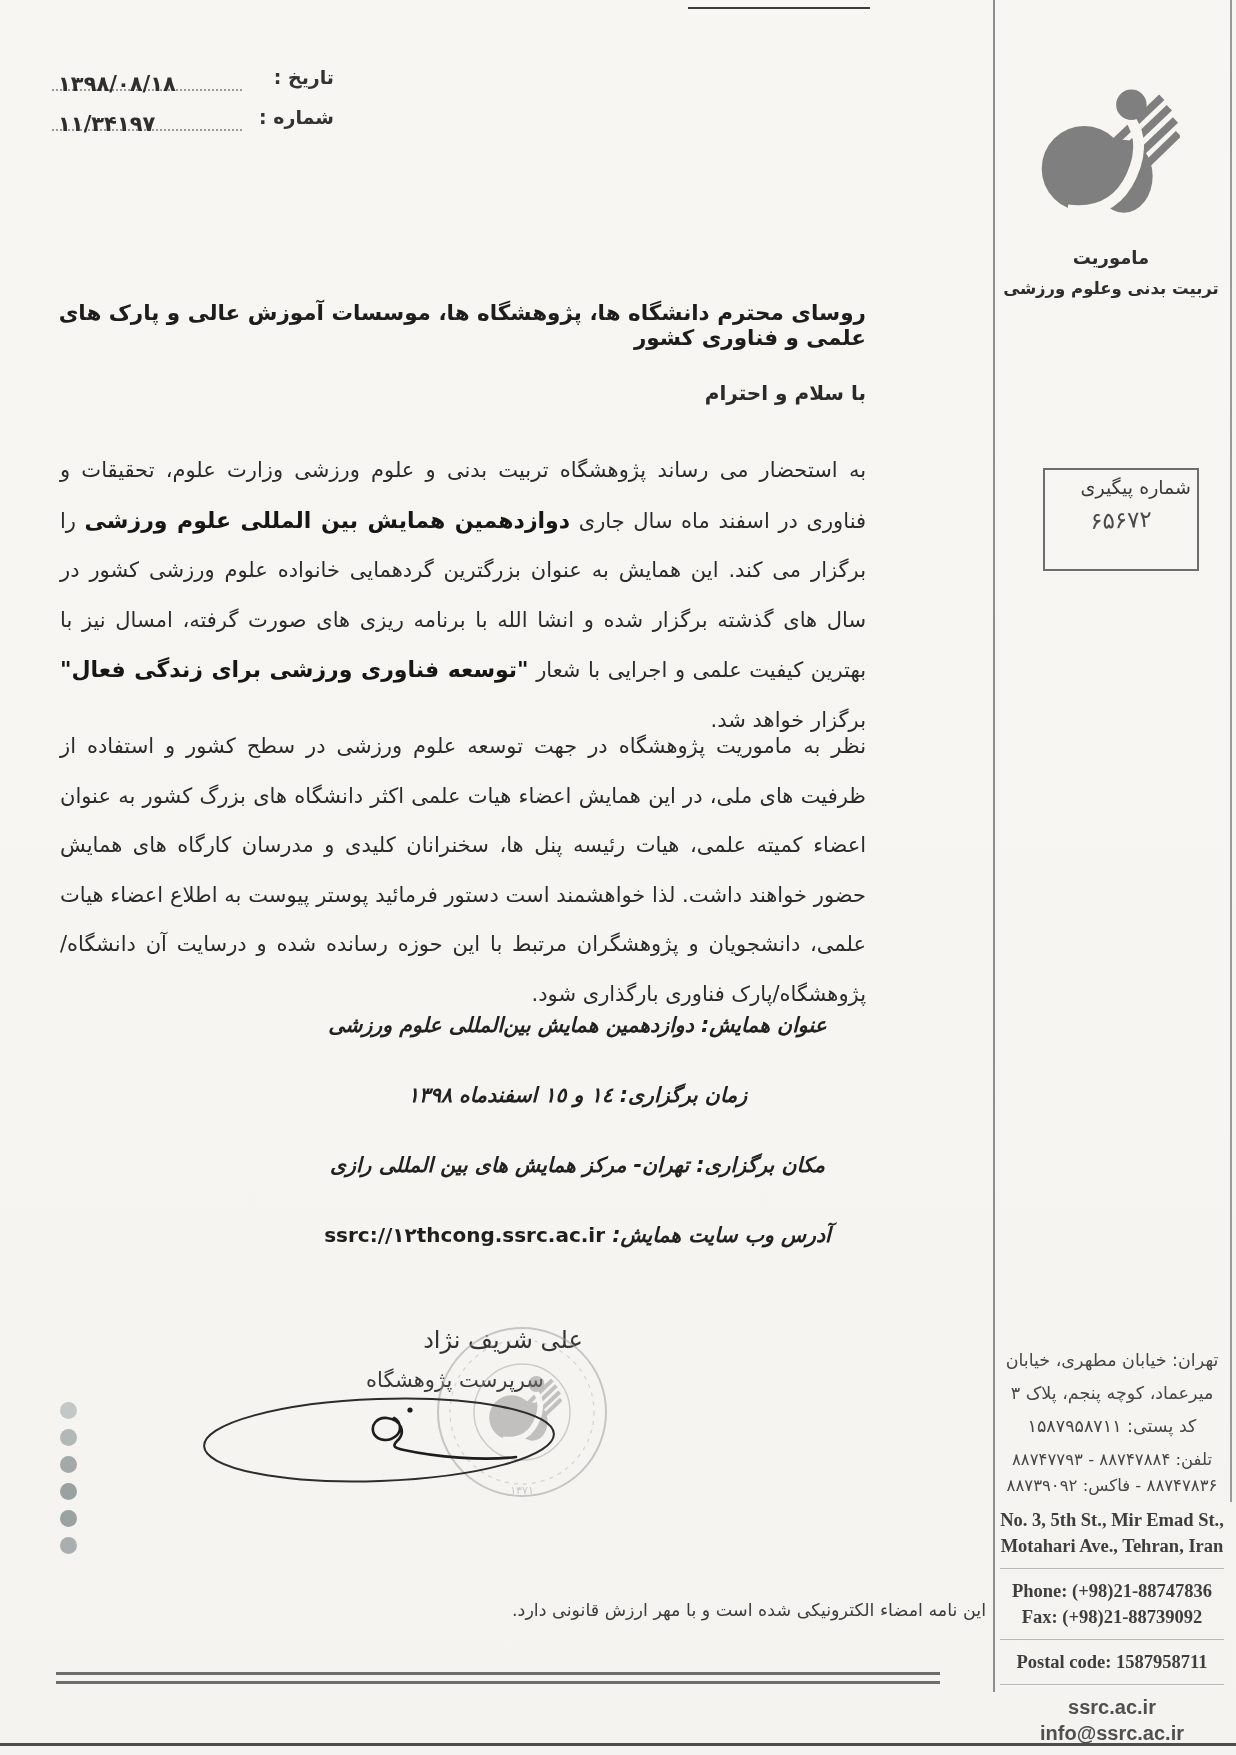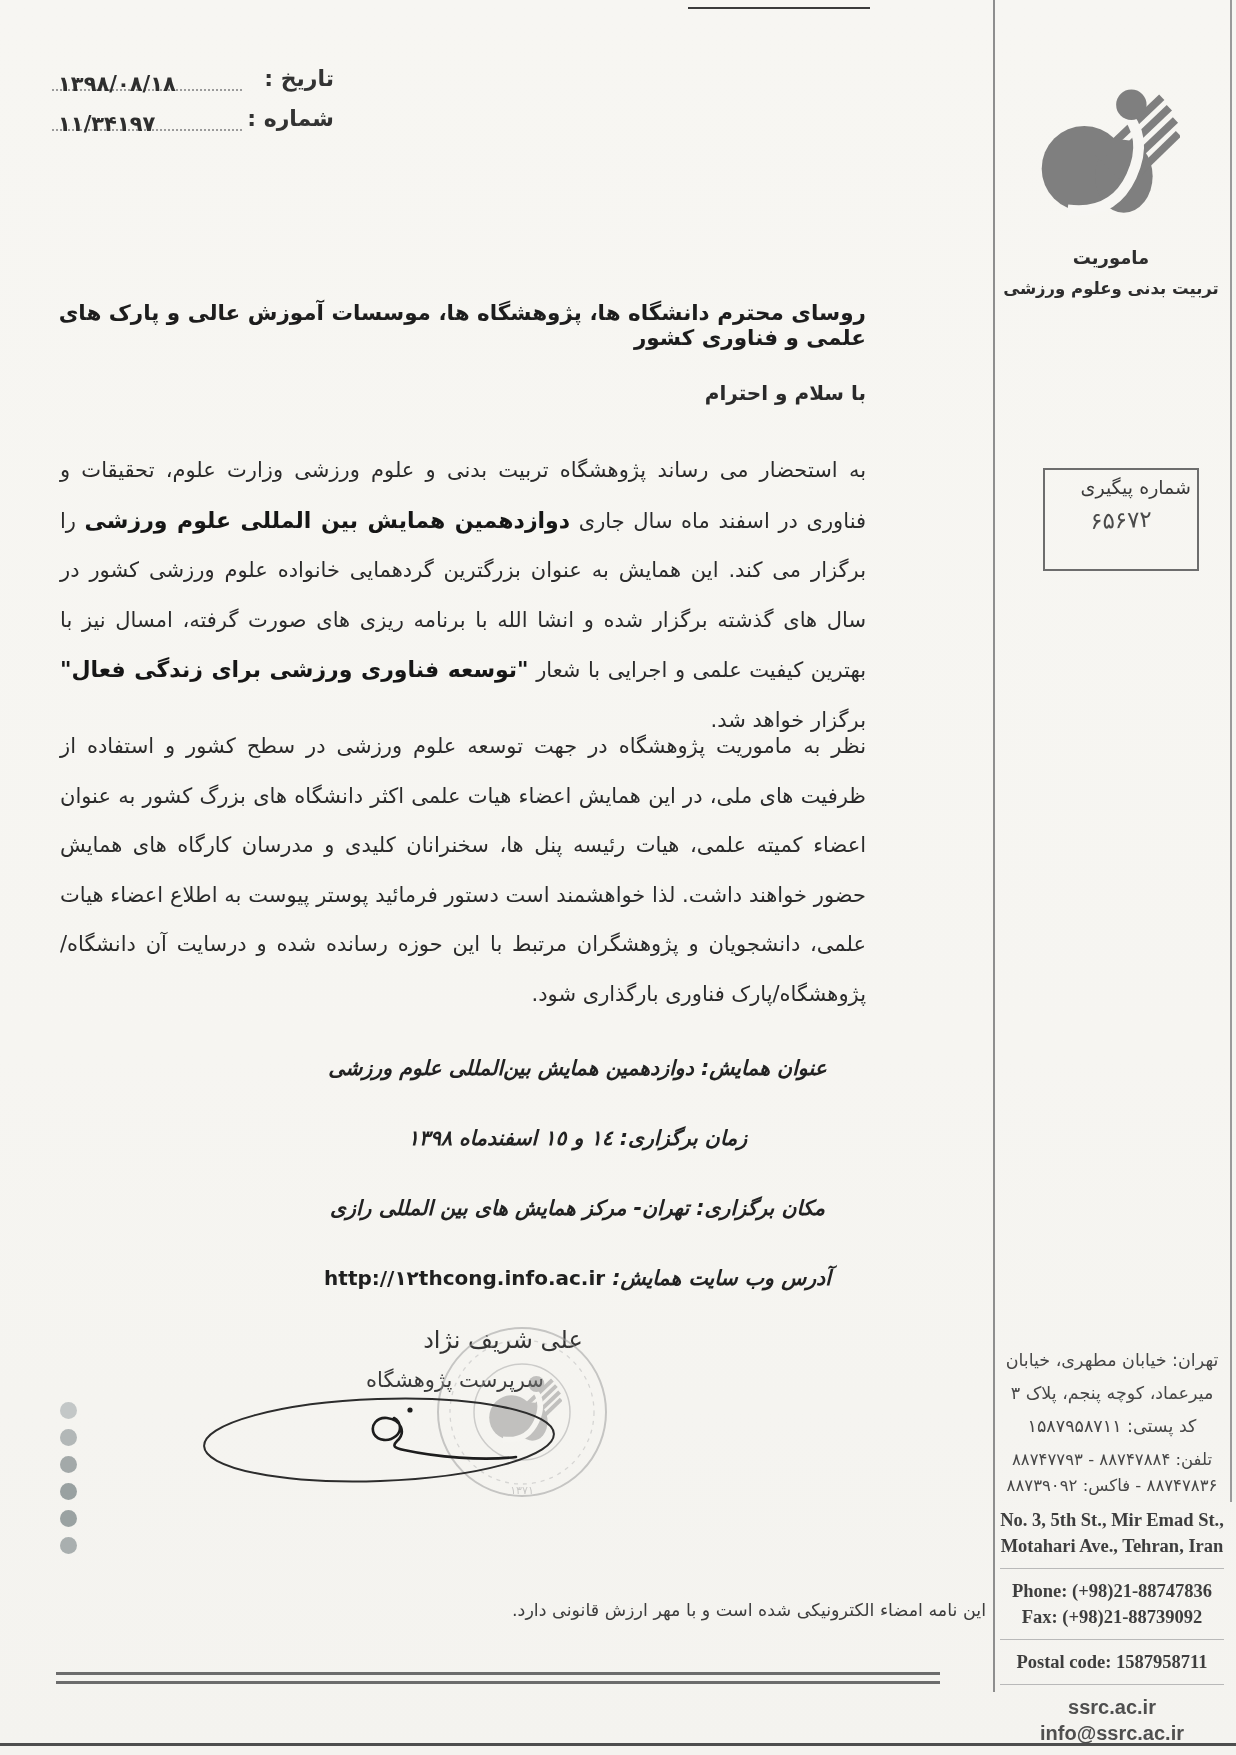--- a/index.html
+++ b/index.html
@@ -17,21 +17,21 @@
   
   .top-artifact{left:688px;top:7px;width:182px;height:2px;background:#3c3c3c;}
   .v-sep{left:993px;top:0;width:2px;height:1692px;background:#8e8e8e;}
   .v-right{left:1230px;top:0;width:2px;height:1502px;background:#9a9a9a;}
   .double-line{left:56px;top:1672px;width:884px;height:6px;
     border-top:3px solid #6c6c6c;border-bottom:3px solid #6c6c6c;}
   .bottom-line{left:0;top:1743px;width:1236px;height:3px;background:#4e4e4e;}
   
   .meta{left:52px;top:60px;width:282px;}
   .meta-row{position:relative;height:40px;direction:rtl;}
-  .meta-label{position:absolute;right:0;top:6px;font-size:22px;font-weight:600;color:#333;}
+  .meta-label{position:absolute;right:0;top:6px;font-size:19px;font-weight:600;color:#333;}
   .meta-leader{position:absolute;left:0;right:92px;bottom:9px;border-bottom:2px dotted #9b9b9b;}
   .meta-value{position:absolute;left:6px;bottom:4px;font-size:21px;font-weight:600;color:#2e2e2e;direction:ltr;}
   
   .hdr-center{left:420px;top:55px;width:440px;text-align:center;direction:rtl;}
   .hdr-center .l1{font-size:20px;font-weight:700;color:#2f2f2f;margin-bottom:10px;}
   .hdr-center .l2{font-size:22px;font-weight:700;color:#2b2b2b;margin-bottom:9px;}
   .hdr-center .l3{font-size:22px;font-weight:700;color:#2b2b2b;}
   
   .logo-box{left:1028px;top:80px;width:152px;height:156px;}
   .inst-name{left:994px;top:242px;width:234px;text-align:center;direction:rtl;
@@ -46,21 +46,21 @@
   .recipient{left:58px;top:300px;width:808px;direction:rtl;text-align:right;
     font-size:21.5px;font-weight:800;color:#1d1d1d;letter-spacing:-0.2px;}
   .salutation{left:58px;top:381px;width:808px;direction:rtl;text-align:right;
     font-size:20px;font-weight:700;color:#2a2a2a;}
   .para{direction:rtl;text-align:justify;text-align-last:right;
     font-size:21px;line-height:49.5px;color:#2b2b2b;width:806px;left:60px;}
   .p1{top:446px;}
   .p2{top:722px;}
   .para b{font-size:22px;color:#161616;}
   
-  .event{left:285px;top:1042px;width:585px;direction:rtl;text-align:center;
+  .event{left:285px;top:999px;width:585px;direction:rtl;text-align:center;
     font-style:italic;font-weight:700;font-size:20.5px;color:#222;}
   .event .line{height:70px;line-height:52px;}
   .event .url{direction:ltr;unicode-bidi:isolate;font-style:normal;font-weight:600;
     font-size:20px;color:#1f1f1f;}
   
   .sig-name{left:398px;top:1326px;width:210px;direction:rtl;text-align:center;
     font-size:24px;color:#333;}
   .sig-title{left:330px;top:1368px;width:250px;direction:rtl;text-align:center;
     font-size:21px;color:#3a3a3a;}
   .stamp{left:433px;top:1308px;width:178px;height:208px;opacity:.55;}
@@ -147,21 +147,21 @@
   <div class="abs salutation">با سلام و احترام</div>
 
   <div class="abs para p1"><span>به استحضار می رساند پژوهشگاه تربیت بدنی و علوم ورزشی وزارت علوم، تحقیقات و فناوری در اسفند ماه سال جاری </span><b>دوازدهمین همایش بین المللی علوم ورزشی</b><span> را برگزار می کند. این همایش به عنوان بزرگترین گردهمایی خانواده علوم ورزشی کشور در سال های گذشته برگزار شده و انشا الله با برنامه ریزی های صورت گرفته، امسال نیز با بهترین کیفیت علمی و اجرایی با شعار </span><b>"توسعه فناوری ورزشی برای زندگی فعال"</b><span> برگزار خواهد شد.</span></div>
 
   <div class="abs para p2">نظر به ماموریت پژوهشگاه در جهت توسعه علوم ورزشی در سطح کشور و استفاده از ظرفیت های ملی، در این همایش اعضاء هیات علمی اکثر دانشگاه های بزرگ کشور به عنوان اعضاء کمیته علمی، هیات رئیسه پنل ها، سخنرانان کلیدی و مدرسان کارگاه های همایش حضور خواهند داشت. لذا خواهشمند است دستور فرمائید پوستر پیوست به اطلاع اعضاء هیات علمی، دانشجویان و پژوهشگران مرتبط با این حوزه رسانده شده و درسایت آن دانشگاه/پژوهشگاه/پارک فناوری بارگذاری شود.</div>
 
   <div class="abs event">
     <div class="line">عنوان همایش: دوازدهمین همایش بین‌المللی علوم ورزشی</div>
     <div class="line">زمان برگزاری: ١٤ و ١٥ اسفندماه ١٣٩٨</div>
     <div class="line">مکان برگزاری: تهران- مرکز همایش های بین المللی  رازی</div>
-    <div class="line"><span>آدرس وب سایت همایش: </span><span class="url">http://١٢thcong.info.ac.ir</span></div>
+    <div class="line"><span>آدرس وب سایت همایش: </span><span class="url">ssrc://١٢thcong.ssrc.ac.ir</span></div>
   </div>
 
   <div class="abs sig-name">علی شریف نژاد</div>
   <div class="abs sig-title">سرپرست پژوهشگاه</div>
 
   <div class="abs stamp">
     <svg width="178" height="208" viewBox="0 0 178 208">
       <g fill="none">
         <circle cx="89" cy="104" r="84" stroke="#9f9f9f" stroke-width="2"></circle>
         <circle cx="89" cy="104" r="72" stroke="#bdbdbd" stroke-width="1.3" stroke-dasharray="4 5"></circle>

